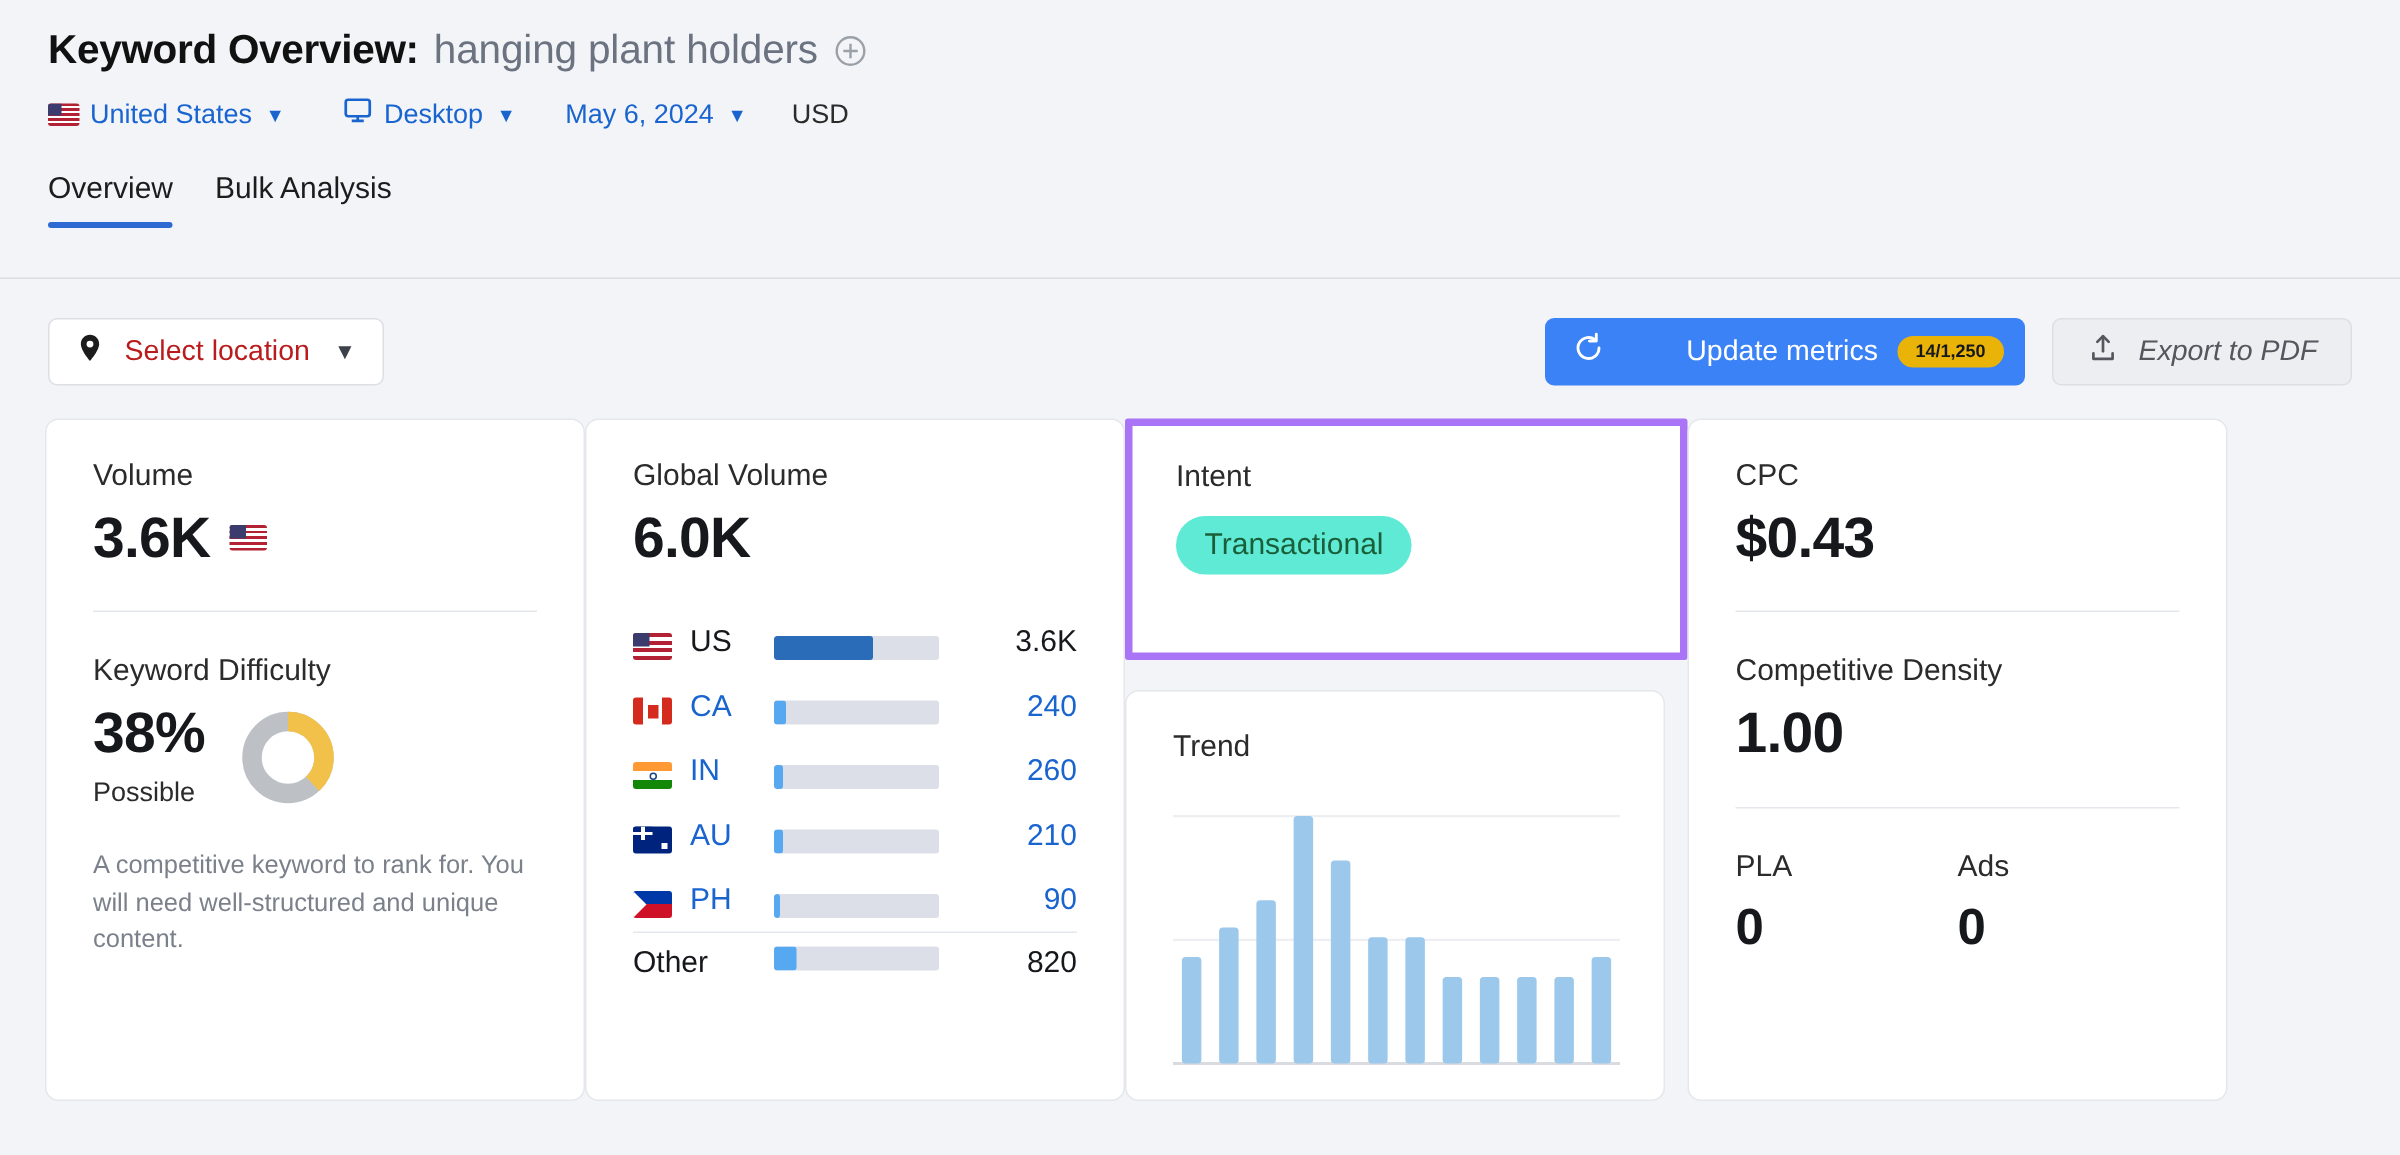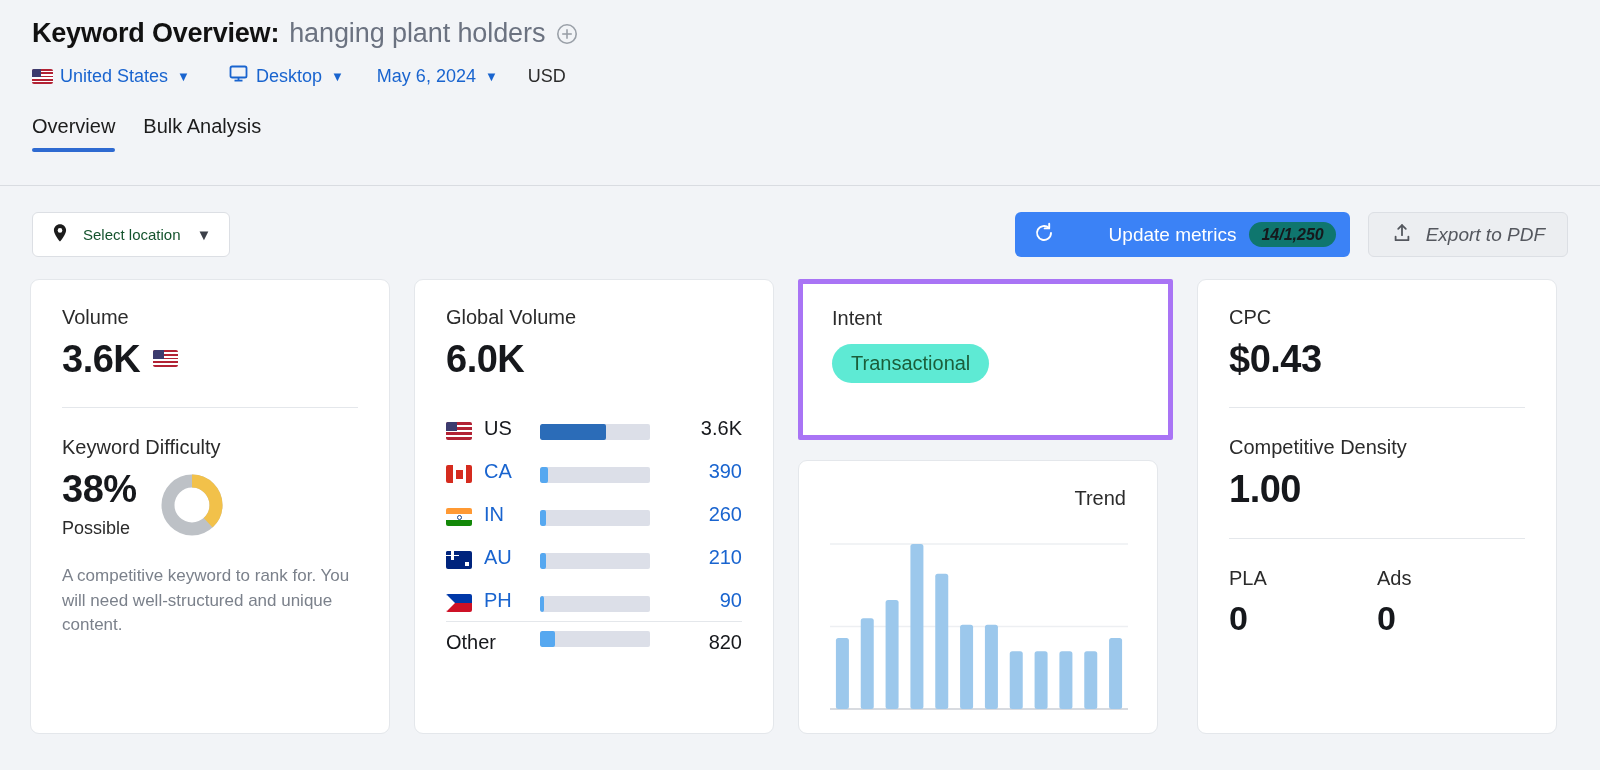--- a/index.html
+++ b/index.html
@@ -71,46 +71,46 @@
   .toolbar {
     position: absolute; left: 32px; right: 32px; top: 212px;
     display: flex; align-items: center; justify-content: space-between;
   }
   .loc-select {
     display: flex; align-items: center; gap: 12px;
     height: 45px; padding: 0 18px 0 16px;
     background: #fff; border: 1px solid #dcdfe4; border-radius: 6px;
     cursor: pointer;
   }
-  .loc-placeholder { font-size: 15px; color: #14532d; }
+  .loc-placeholder { font-size: 19px; color: #b91c1c; }
   .loc-caret { font-size: 15px; color: #3c4049; margin-left: 4px; font-weight: bold; }
 
   .toolbar-right { display: flex; align-items: center; gap: 18px; }
   .btn-update {
     display: flex; align-items: center; gap: 13px;
     height: 45px; padding: 0 14px 0 18px;
     background: #3b82f6; border-radius: 6px; cursor: pointer;
   }
   .btn-update-label { font-size: 19px; color: #fff; margin-left: 41px; }
   .badge-count {
-    background: #0f766e; color: #16181c; font-size: 16px; font-weight: bold;
-    border-radius: 999px; padding: 4px 12px; line-height: 1.1; font-style: italic;
+    background: #eab308; color: #16181c; font-size: 12px; font-weight: bold;
+    border-radius: 999px; padding: 4px 12px; line-height: 1.1;
   }
   .btn-export {
     display: flex; align-items: center; gap: 13px;
     height: 45px; padding: 0 22px;
     background: #eceef1; border: 1px solid #dcdfe4; border-radius: 6px;
     cursor: pointer;
   }
   .btn-export-label { font-size: 19px; color: #54575e; font-style: italic; }
 
   
   .cards {
     position: absolute; left: 30px; top: 279px;
-    display: flex; align-items: flex-start; gap: 24px;
+    display: flex; align-items: flex-start; 
   }
   .card {
     background: #fff; border: 1px solid #e4e7eb; border-radius: 9px;
   }
   .card-pad { padding: 26px 31px 0 31px; }
   .card-label { font-size: 20px; color: #2b2b2b; }
   .card-value {
     font-size: 38px; font-weight: bold; color: #16181c;
     margin-top: 9px; letter-spacing: -0.5px;
   }
@@ -168,21 +168,21 @@
   .highlight-box {
     border: 5px solid #a974f5; background: #fff;
     width: 375px; height: 161px; border-radius: 2px;
   }
   .card-intent-inner { padding: 23px 29px 0 29px; }
   .intent-pill {
     display: inline-block; margin-top: 14px;
     background: #5eead4; color: #1b5e3a;
     font-size: 20px; padding: 8px 19px; border-radius: 999px;
   }
-  .card-trend { width: 360px; height: 274px; text-align: right; }
+  .card-trend { width: 360px; height: 274px; }
   .trend-chart {
     position: relative; height: 185px; margin: 22px 0 0 0;
   }
 
   
   .card-cpc { width: 360px; height: 455px; }
   .pla-ads-row { display: flex; margin-top: 0; }
   .pla-ads-col { width: 168px; }
   .pla-ads-label { font-size: 20px; color: #2b2b2b; }
   .pla-ads-value {
@@ -329,21 +329,21 @@
               <span class="gv-val current">3.6K</span>
             </div>
             <div class="gv-row">
               <span class="gv-flag" style="background:linear-gradient(to right,#d52b1e 0 25%,#fff 25% 75%,#d52b1e 75% 100%)">
                 <i style="position:absolute;left:50%;top:50%;width:7px;height:9px;margin:-4.5px 0 0 -3.5px;background:#d52b1e;display:block"></i>
               </span>
               <span class="gv-code">CA</span>
               <span class="gv-bar-track">
                 <span class="gv-bar-fill" style="width:7%;background:#56a8f0"></span>
               </span>
-              <span class="gv-val">390</span>
+              <span class="gv-val">240</span>
             </div>
             <div class="gv-row">
               <span class="gv-flag" style="background:linear-gradient(to bottom,#ff9933 0 33%,#fff 33% 66%,#138808 66% 100%)">
                 <i style="position:absolute;left:50%;top:50%;width:5px;height:5px;margin:-2.5px 0 0 -2.5px;border:1px solid #15428b;border-radius:50%;display:block"></i>
               </span>
               <span class="gv-code">IN</span>
               <span class="gv-bar-track">
                 <span class="gv-bar-fill" style="width:5%;background:#56a8f0"></span>
               </span>
               <span class="gv-val">260</span>

